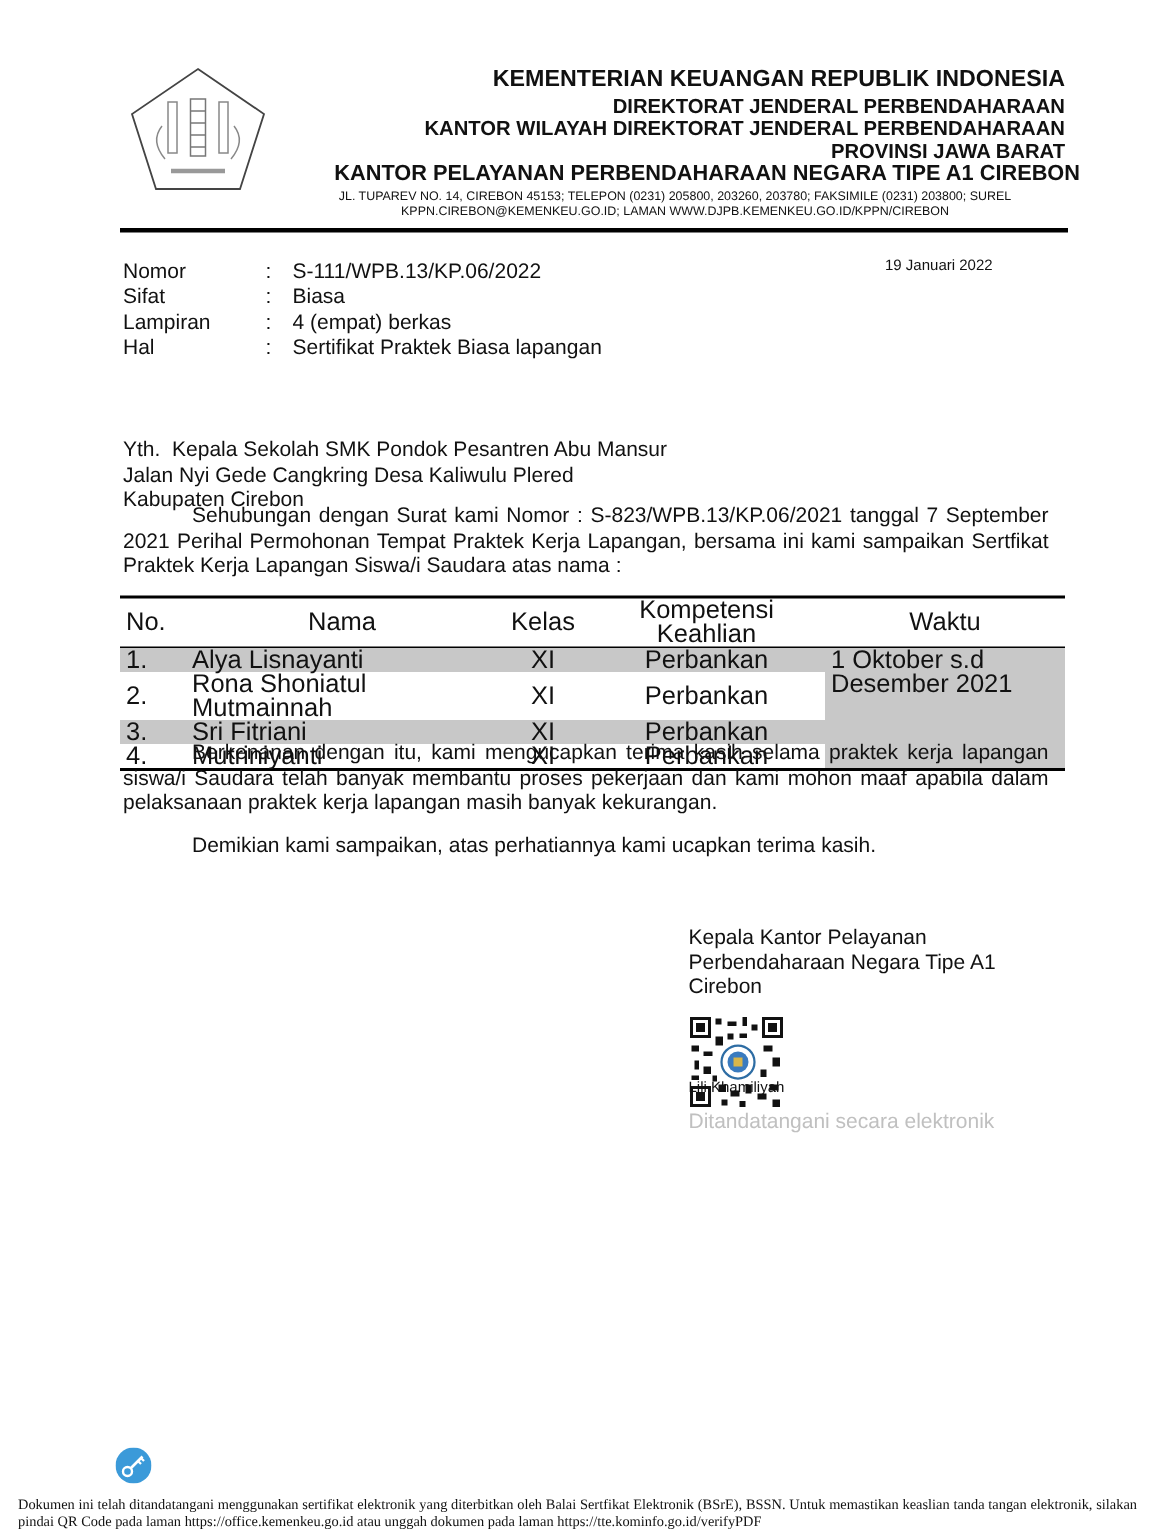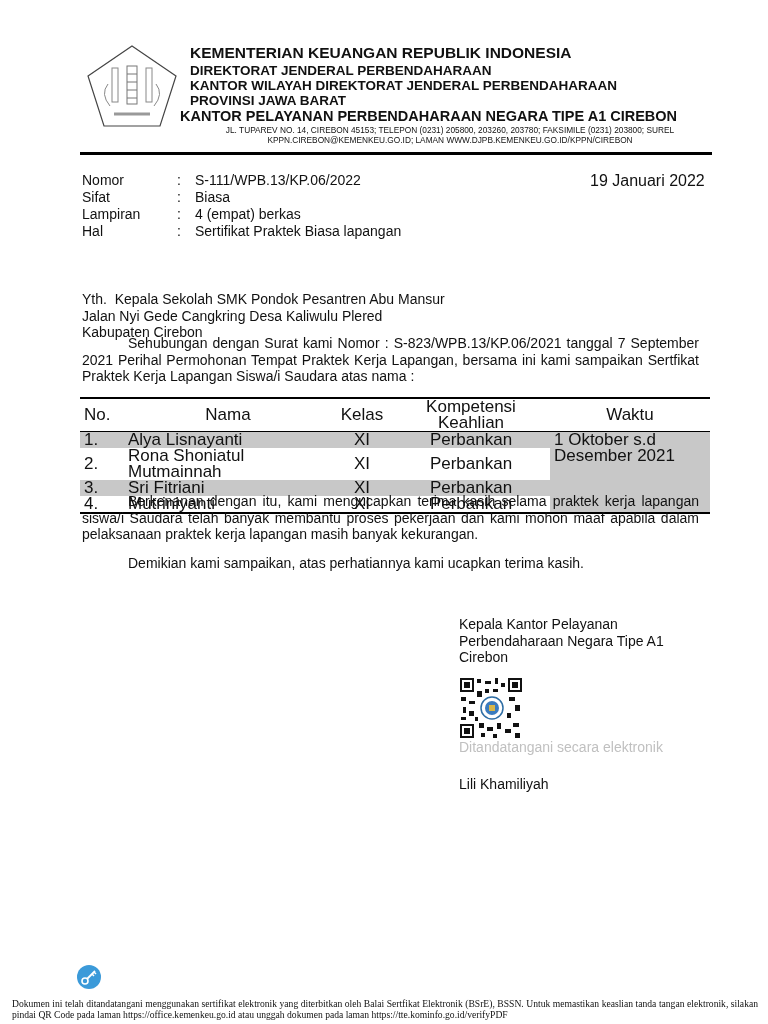--- a/index.html
+++ b/index.html
@@ -1,43 +1,43 @@
 <!DOCTYPE html>
 <html><head>
 <meta charset="utf-8">
 <style>
   html, body { margin:0; padding:0; background:#fff; }
   body { width:768px; height:1024px; position:relative; overflow:hidden; font-family:"Liberation Sans", sans-serif; color:#111; }
-  .kop { position:absolute; left:190px; width:520px; text-align:left; font-weight:bold; }
+  .kop { position:absolute; left:190px; width:520px; text-align:right; font-weight:bold; }
   .k1 { top:44px; font-size:15.5px; }
   .k2 { top:63px; font-size:13.5px; }
   .k3 { top:78px; font-size:13.5px; }
   .k4 { top:93px; font-size:13.5px; }
   .k5 { top:108px; font-size:14.5px; left:180px; width:540px; }
   .addr { position:absolute; left:190px; width:520px; top:125px; font-size:8.3px; text-align:center; line-height:10px; font-weight:normal; }
   .hr { position:absolute; left:80px; width:632px; top:152px; height:3px; background:#000; }
   .logo { position:absolute; left:86px; top:44px; width:92px; height:84px; }
   .meta { position:absolute; left:82px; font-size:14px; line-height:17px; }
   .meta .lbl { position:absolute; left:0; }
   .meta .col { position:absolute; left:95px; }
   .meta .val { position:absolute; left:113px; white-space:nowrap; }
-  .date { position:absolute; left:590px; top:172px; font-size:16px; }
+  .date { position:absolute; left:590px; top:172px; font-size:10px; }
   .addrblk { position:absolute; left:82px; top:259px; font-size:14px; line-height:16.5px;margin-top:32px; }
   .para { position:absolute; left:82px; width:617px; font-size:14px; line-height:16.5px; text-align:justify; }
   .para .indent { display:inline-block; width:46px; }
   table.t { position:absolute; left:80px; top:397px; width:630px; border-collapse:collapse; font-size:17px; }
   table.t th, table.t td { padding:0 4px; height:16px; line-height:16px; font-weight:normal; }
   table.t thead tr { border-top:2px solid #000; border-bottom:1px solid #000; }
   table.t tbody tr:last-child { border-bottom:2px solid #000; }
   .sh { background:#c8c8c8; }
   .c { text-align:center; }
   .sig { position:absolute; left:459px; top:616px; font-size:14px; line-height:16.5px; }
   .qr { position:absolute; left:459px; top:677px; width:64px; height:62px; }
   .esig { position:absolute; left:459px; top:739px; font-size:14px; color:#c0c0c0; }
-  .signer { position:absolute; left:459px; top:776px; font-size:14px; }
+  .signer { position:absolute; left:459px; top:720px; font-size:10px; }
   .bsre { position:absolute; left:77px; top:965px; width:24px; height:24px; }
   .foot { position:absolute; left:12px; top:998px; width:746px; font-family:"Liberation Serif", serif; font-size:9.6px; line-height:11px; text-align:justify; }
 </style>
 </head>
 <body>
 
 <svg class="logo" viewBox="0 0 92 84">
   <polygon points="46,2 90,32 74,82 18,82 2,32" fill="none" stroke="#444" stroke-width="1.2"></polygon>
   <rect x="41" y="22" width="10" height="38" fill="none" stroke="#777" stroke-width="1"></rect>
   <line x1="41" y1="30" x2="51" y2="30" stroke="#777"></line>

